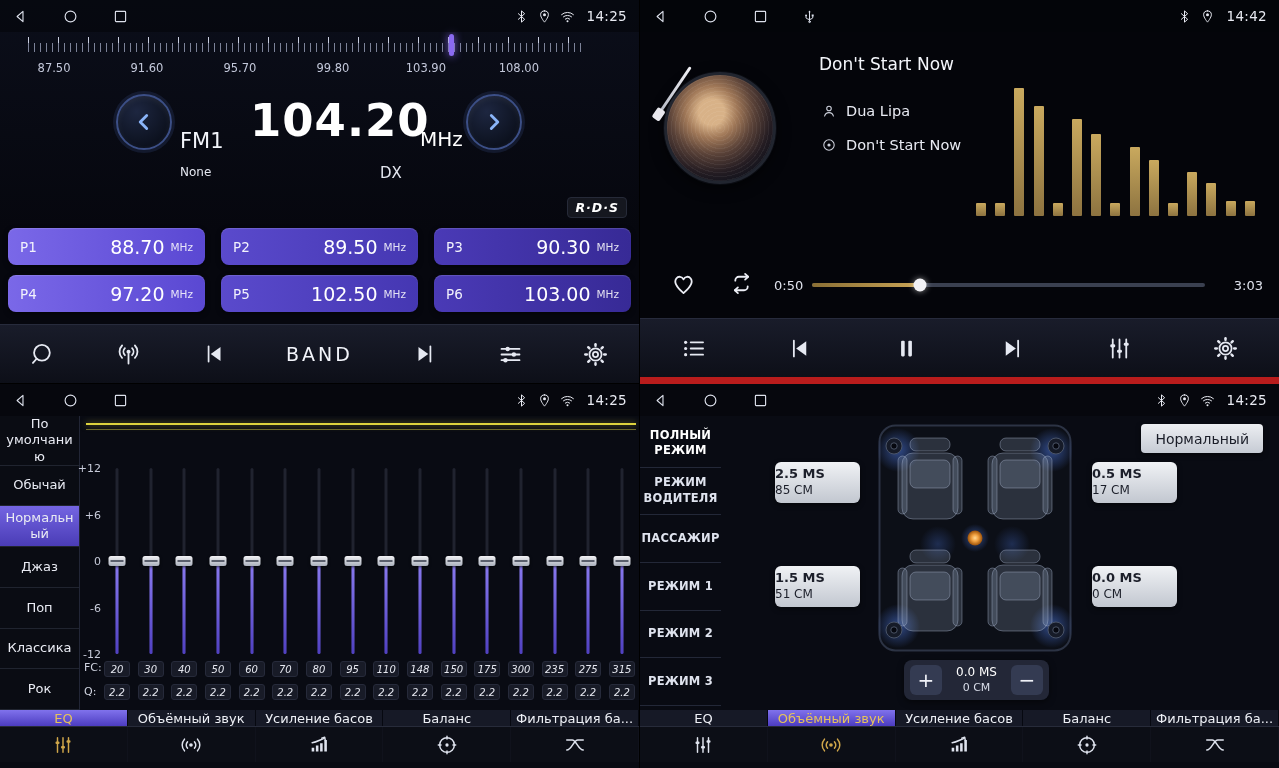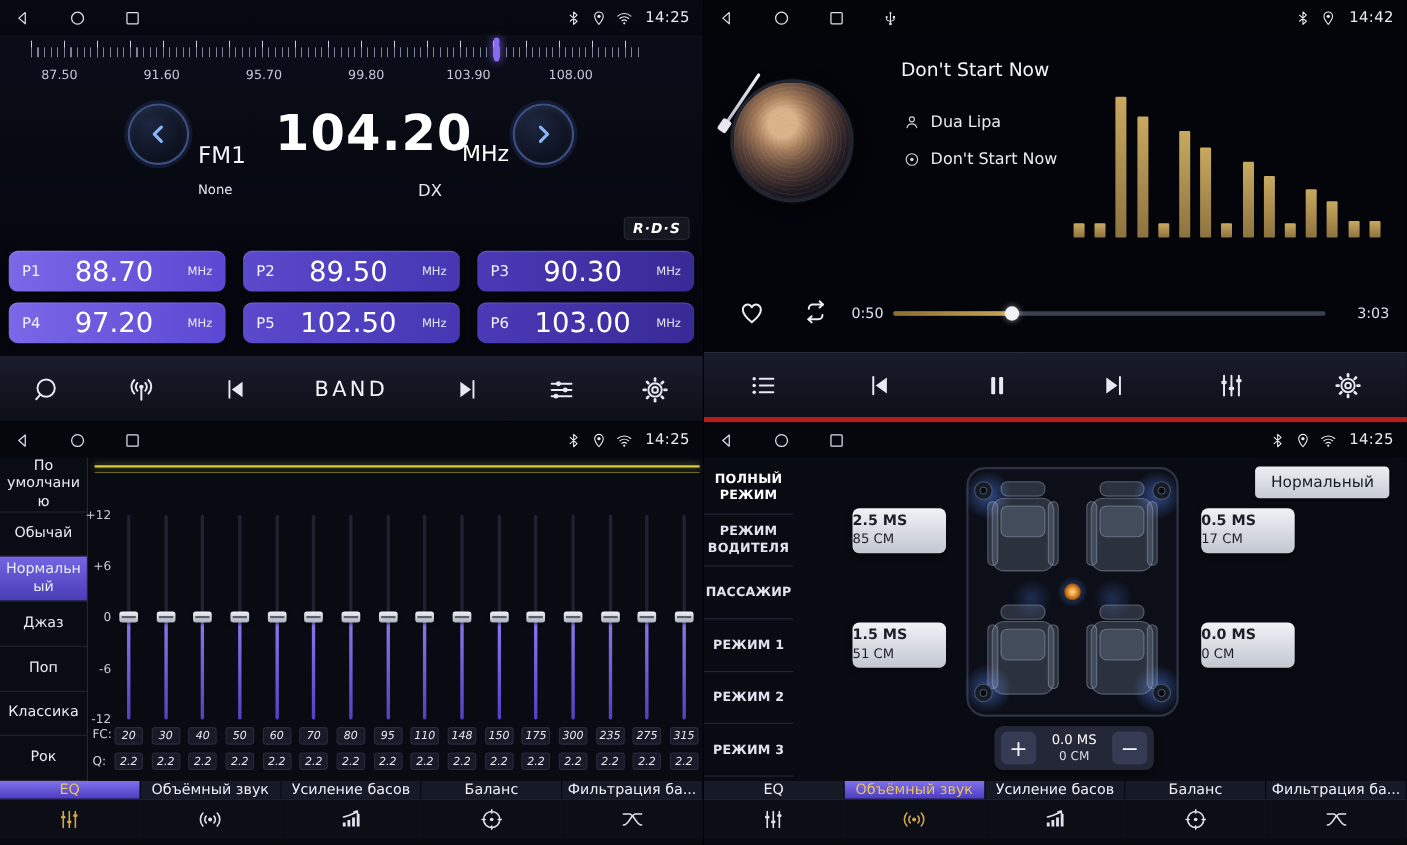--- a/index.html
+++ b/index.html
@@ -2,21 +2,21 @@
 <html style="--accent-purple: #8a6af0; --accent-gold: #c9a455; --background: #06070e;"><head>
 <meta charset="utf-8">
 <style>
   *{margin:0;padding:0;box-sizing:border-box;}
   html,body{width:1279px;height:768px;background:#000;overflow:hidden;}
   body{font-family:"DejaVu Sans","Liberation Sans",sans-serif;color:#fff;}
   button{background:none;border:none;color:inherit;font:inherit;padding:0;cursor:pointer;}
   .screen{display:grid;grid-template-columns:640px 639px;grid-template-rows:384px 384px;width:1279px;height:768px;}
   .quad{position:relative;overflow:hidden;background:linear-gradient(180deg,#0b0e1a,#06070e 60%);}
   .q-radio{border-right:1px solid #000;border-bottom:1px solid #000;}
-  .q-player{border-bottom:5px solid #b91c1c;background:#04050a;}
+  .q-player{border-bottom:7px solid #b91c1c;background:#04050a;}
   .q-eq{border-right:1px solid #000;background:#090b13;}
   .q-sf{background:#090b13;}
 
   
   .ic{display:block;}
   .ic *{fill:none;stroke:currentColor;stroke-width:1.6;stroke-linecap:round;stroke-linejoin:round;}
   .ic .f{fill:currentColor;stroke:none;}
 
   
   .statusbar{position:absolute;top:0;left:0;right:0;height:32px;display:flex;align-items:center;
@@ -51,21 +51,21 @@
   .rds{position:absolute;right:12px;top:197px;font-size:12.5px;font-weight:bold;font-style:italic;
     background:#15171f;border:1px solid #262a38;border-radius:4px;padding:2px 7px;letter-spacing:1px;}
   .presets{position:absolute;left:8px;right:8px;top:228px;display:grid;
     grid-template-columns:repeat(3,1fr);gap:10px 16px;}
   .preset{height:37px;border-radius:8px;display:flex;align-items:center;padding:0 12px;gap:6px;
     box-shadow:inset 0 1px 1px rgba(255,255,255,.15), 0 2px 5px rgba(0,0,0,.5);}
   .preset.c1{background:linear-gradient(90deg,#7a68e8,#5a48d2);}
   .preset.c2{background:linear-gradient(90deg,#5a4acc,#4537b2);}
   .preset.c3{background:linear-gradient(90deg,#4a3ab6,#372a96);}
   .pid{font-size:13.5px;color:#f2f2fc;}
-  .pfreq{flex:1;text-align:center;font-size:25px;}
+  .pfreq{flex:1;text-align:right;font-size:19px;}
   .punit{font-size:10.5px;opacity:.85;}
 
   
   .toolbar{position:absolute;left:0;right:0;bottom:0;height:59px;
     background:linear-gradient(#191c2a,#0d0f18);border-top:1px solid #272b3c;
     display:flex;align-items:center;justify-content:space-around;color:#e6e9f2;}
   .band-text{font-size:19px;letter-spacing:3px;color:#f2f4fa;}
   .tb-btn{display:flex;align-items:center;justify-content:center;}
 
   

